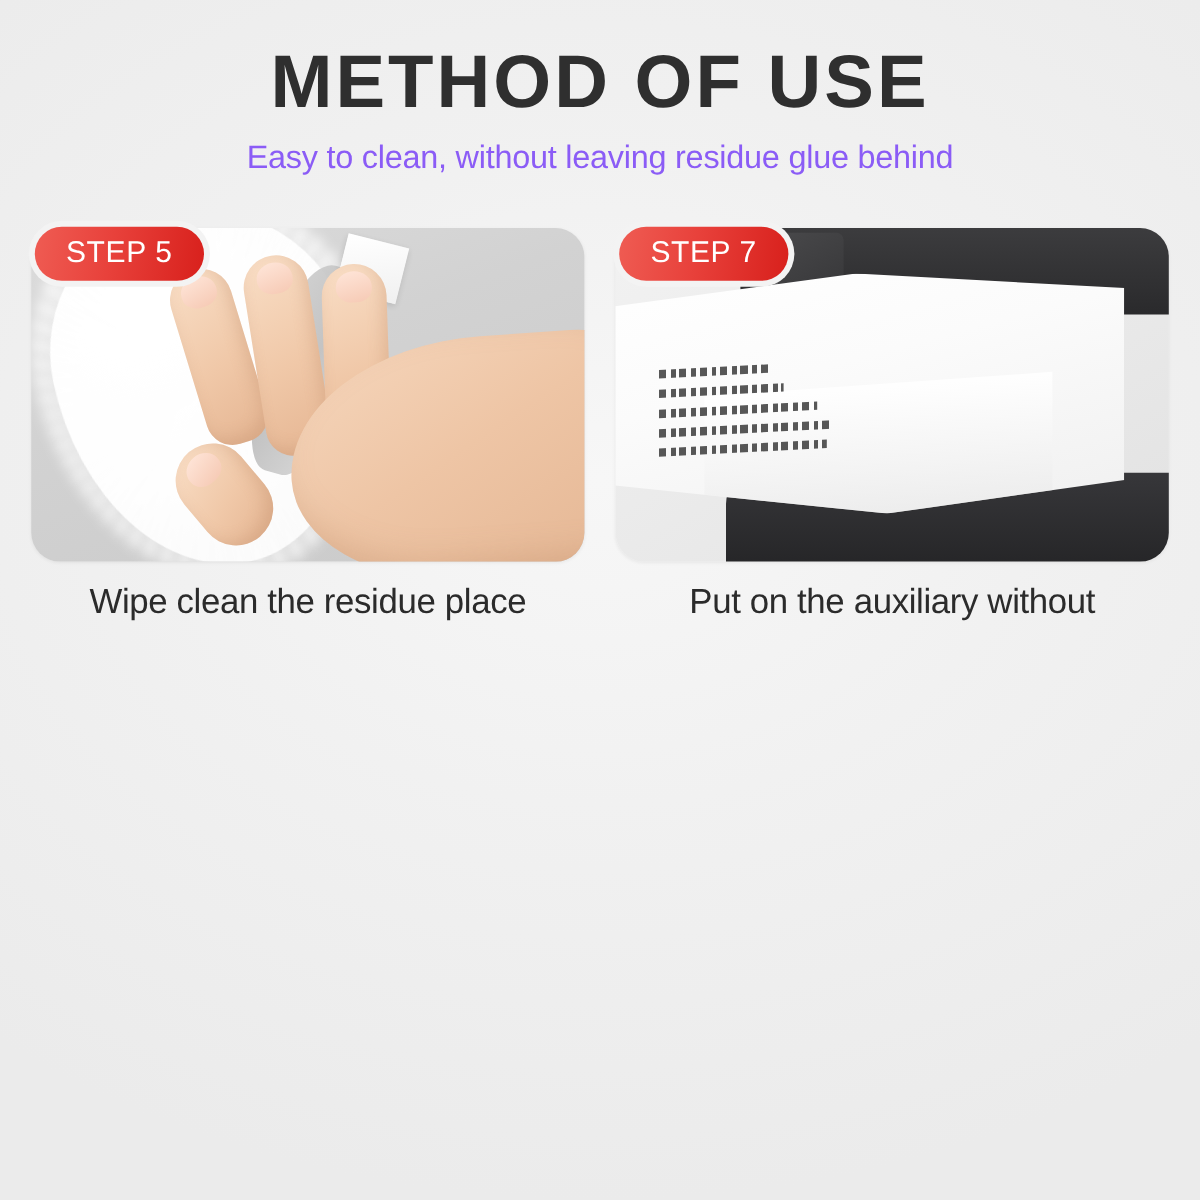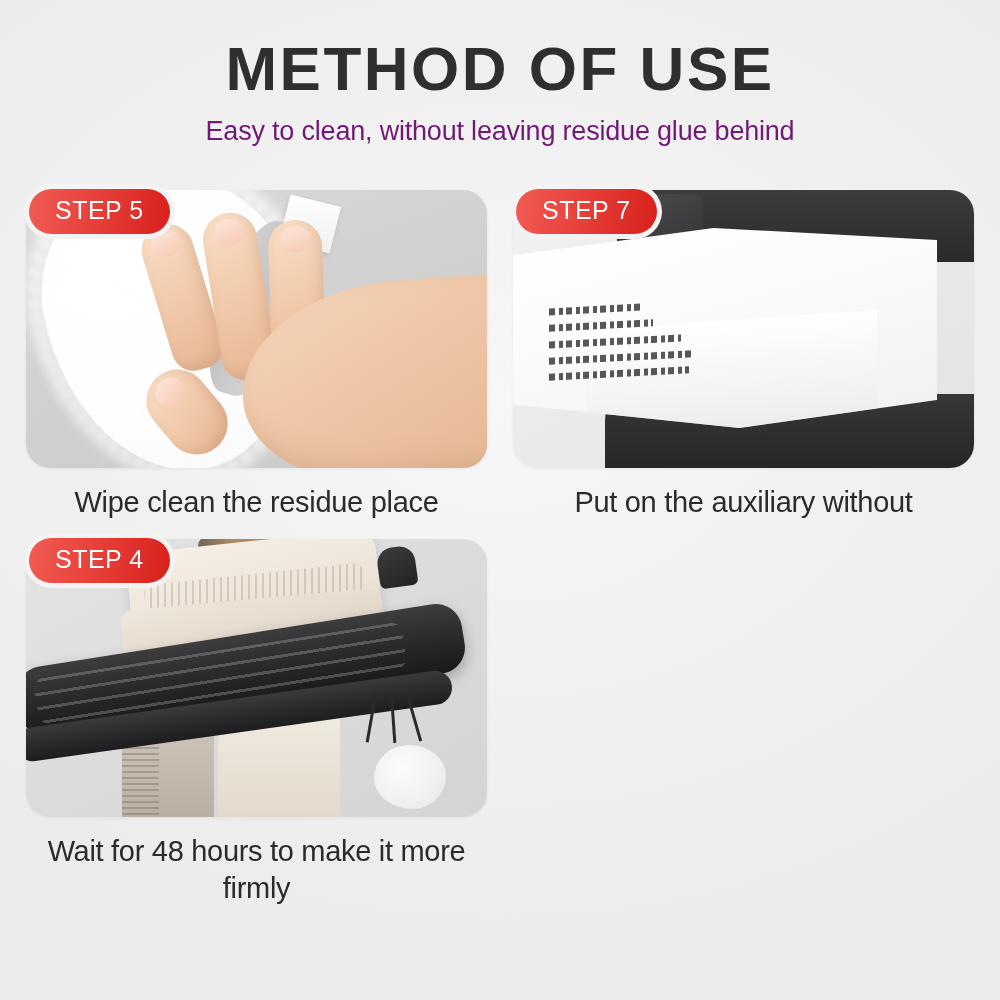--- a/index.html
+++ b/index.html
@@ -40,21 +40,21 @@
     letter-spacing: 2.5px;
     color: #2f2f2f;
     text-transform: uppercase;
   }
   .subtitle {
     margin: 14px 0 0 0;
     font-size: 27px;
     line-height: 1.2;
     font-weight: 400;
     letter-spacing: -0.2px;
-    color: #701a75;
+    color: #8b5cf6;
   }
 
   
   .steps-grid {
     position: absolute;
     left: 26px;
     top: 190px;
     width: 948px;
     display: grid;
     grid-template-columns: 461px 461px;
@@ -488,37 +488,15 @@
           <span></span>
           <span></span>
         </div>
       </div>
       <div class="step-badge">
         <span class="pill">STEP 7</span>
       </div>
       <p class="caption">Put on the auxiliary without</p>
     </div>
 
-    <div class="step-card">
-      <div class="photo p4">
-        <div class="wood"></div>
-        <div class="towel-stack"></div>
-        <div class="towel-stack2"></div>
-        <div class="mount"></div>
-        <div class="rack-top"></div>
-        <div class="hang-towel2"></div>
-        <div class="hang-towel"></div>
-        <div class="rack-bar"></div>
-        <div class="hooks">
-          <i></i>
-          <i></i>
-          <i></i>
-        </div>
-        <div class="puff"></div>
-      </div>
-      <div class="step-badge">
-        <span class="pill">STEP 4</span>
-      </div>
-      <p class="caption">Wait for 48 hours to make it more firmly</p>
-    </div>
 
   </div>
 </div>
 
 </body></html>

